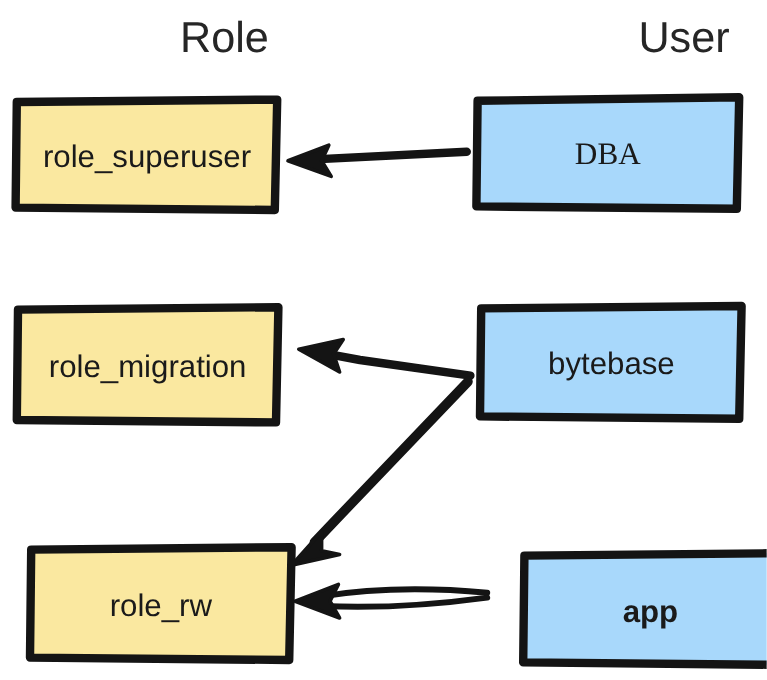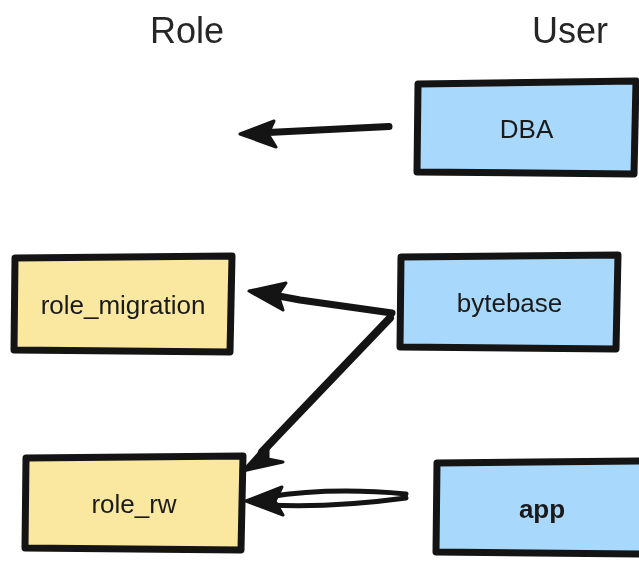--- a/index.html
+++ b/index.html
@@ -96,36 +96,42 @@
       <path d="M 243 471 L 268 443 L 268 459 L 283 462 Z" fill="#141414" stroke="#141414" stroke-width="3" stroke-linejoin="round"></path>
     </g>
 
     <g>
       <path d="M 406 494 Q 330 487 268 497" fill="none" stroke="#141414" stroke-width="5" stroke-linecap="round"></path>
       <path d="M 406 498 Q 332 508 268 505" fill="none" stroke="#141414" stroke-width="5" stroke-linecap="round"></path>
       <path d="M 246 501 L 282 487 L 275 501 L 283 515 Z" fill="#141414" stroke="#141414" stroke-width="3" stroke-linejoin="round"></path>
     </g>
   </svg>
 
+  <div class="node" id="node-role_superuser" style="left:10px; top:80px; width:225px; height:99px;">
+    <svg class="sketch" viewBox="0 0 225 99" preserveAspectRatio="none">
+      <path d="M 4 5 L 221 3 L 219 95 L 3 93 Z" fill="#FAE8A0" stroke="#141414" stroke-width="7" stroke-linejoin="round"></path>
+    </svg>
+    <span class="node-label">role_superuser</span>
+  </div>
 
   <div class="node" id="node-role_migration" style="left:10px; top:252px; width:226px; height:105px;align-items:center;">
     <svg class="sketch" viewBox="0 0 226 105" preserveAspectRatio="none">
       <path d="M 5 6 L 222 4 L 220 100 L 4 98 Z" fill="#FAE8A0" stroke="#141414" stroke-width="7" stroke-linejoin="round"></path>
     </svg>
     <span class="node-label">role_migration</span>
   </div>
 
   <div class="node" id="node-role_rw" style="left:21px; top:453px; width:226px; height:102px;">
     <svg class="sketch" viewBox="0 0 226 102" preserveAspectRatio="none">
       <path d="M 5 5 L 222 3 L 220 97 L 4 95 Z" fill="#FAE8A0" stroke="#141414" stroke-width="7" stroke-linejoin="round"></path>
     </svg>
     <span class="node-label">role_rw</span>
   </div>
 
-  <div class="node" id="node-dba" style="left:413px; top:78px; width:227px; height:101px;">
+  <div class="node" id="node-dba" style="left:393px; top:78px; width:227px; height:101px;font-family:Liberation Serif, serif;">
     <svg class="sketch" viewBox="0 0 227 101" preserveAspectRatio="none">
       <path d="M 5 6 L 223 3 L 221 96 L 4 94 Z" fill="#A8D8FB" stroke="#141414" stroke-width="7" stroke-linejoin="round"></path>
     </svg>
     <span class="node-label">DBA</span>
   </div>
 
   <div class="node" id="node-bytebase" style="left:397px; top:252px; width:225px; height:102px;">
     <svg class="sketch" viewBox="0 0 225 102" preserveAspectRatio="none">
       <path d="M 4 5 L 221 3 L 219 97 L 3 95 Z" fill="#A8D8FB" stroke="#141414" stroke-width="7" stroke-linejoin="round"></path>
     </svg>

